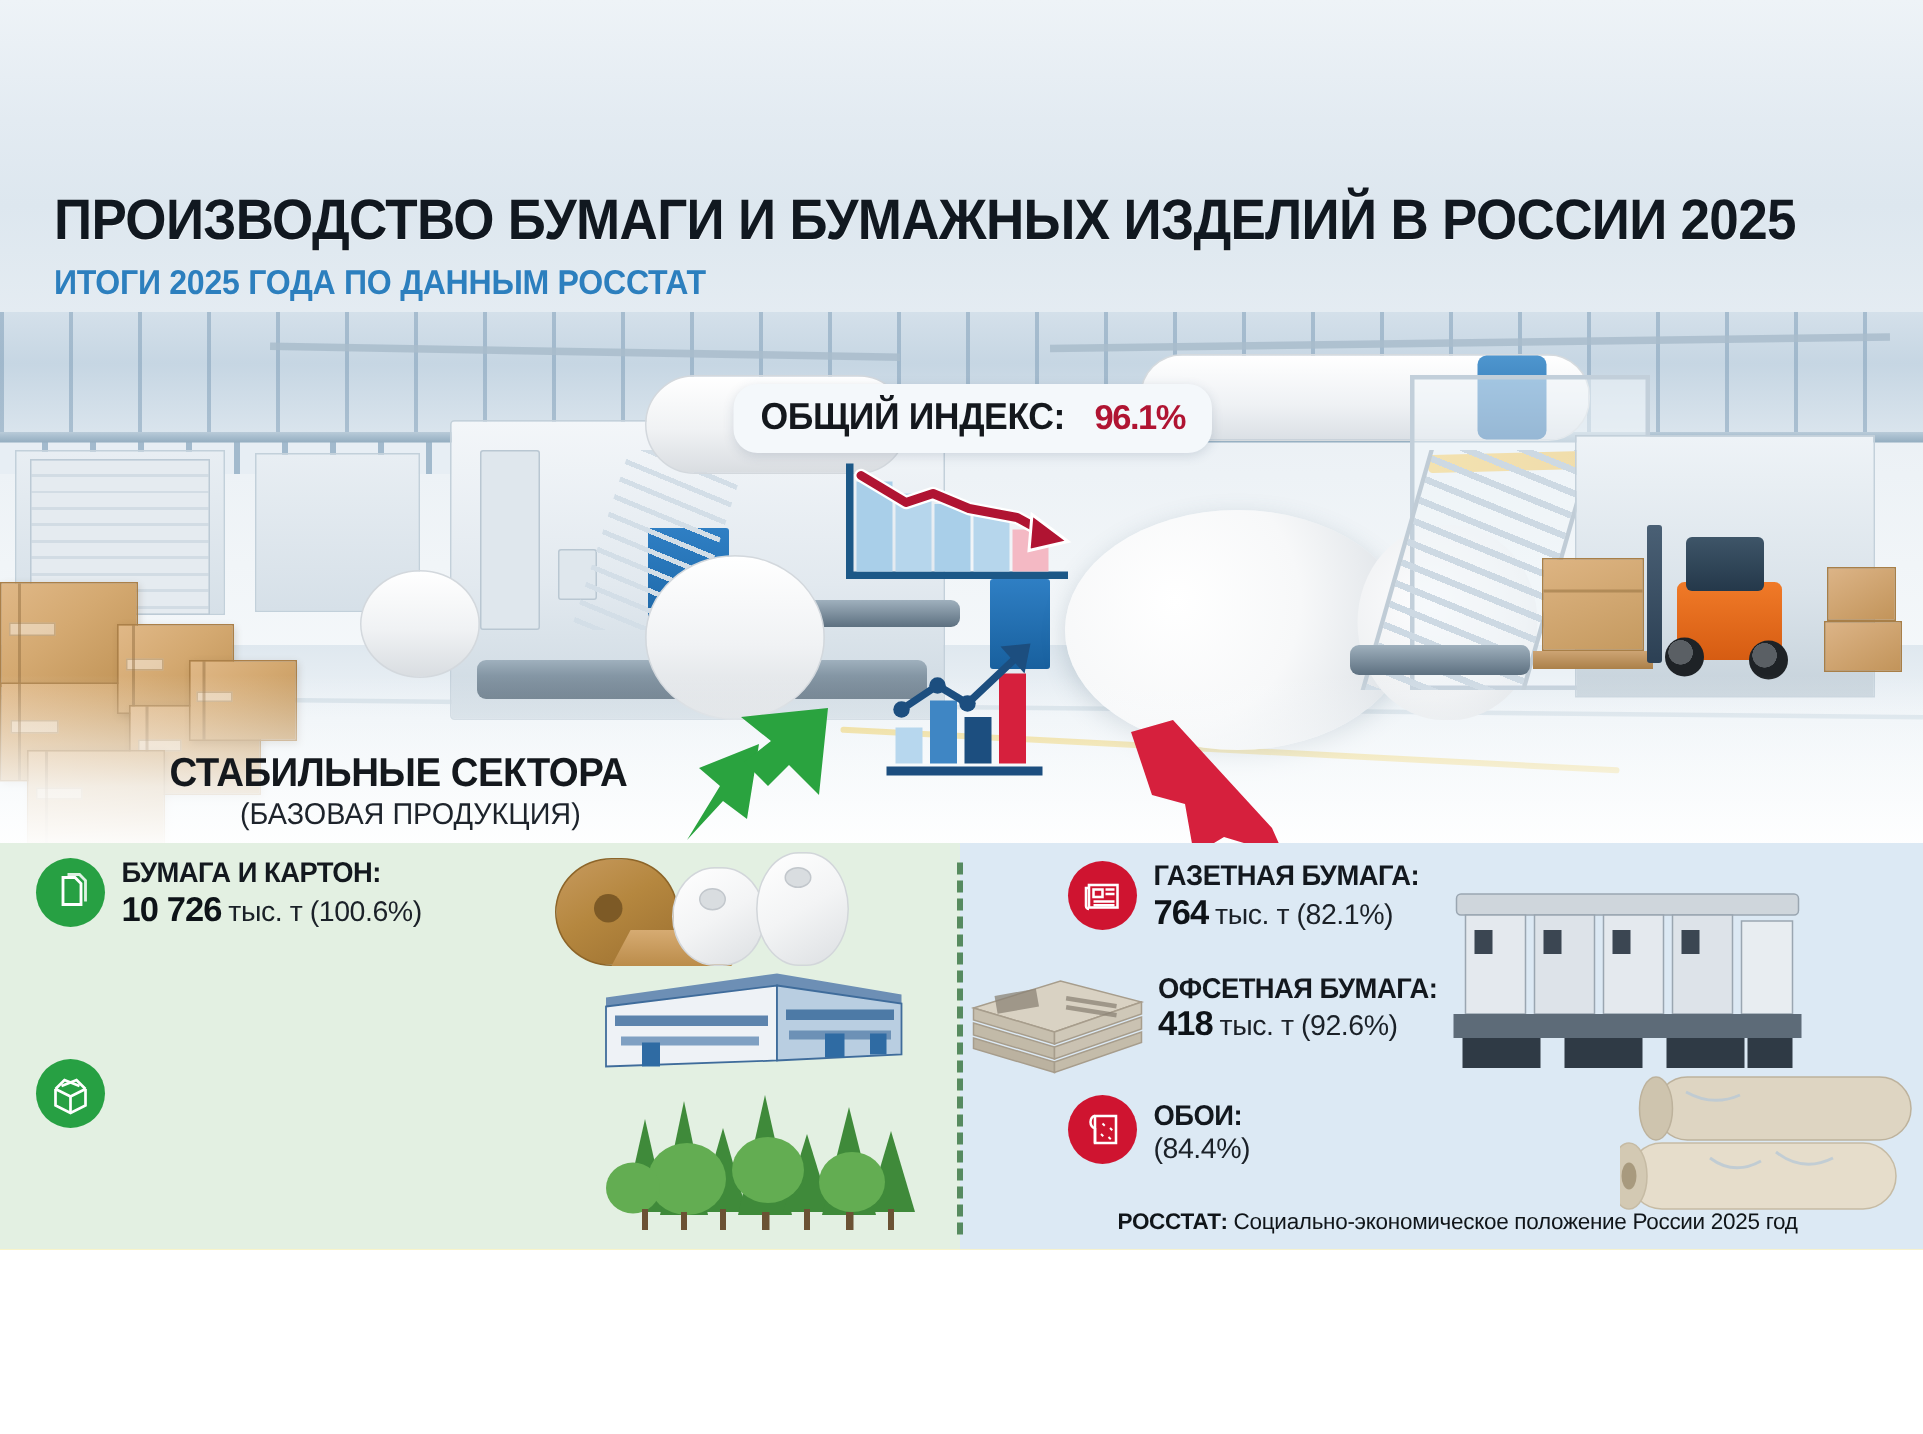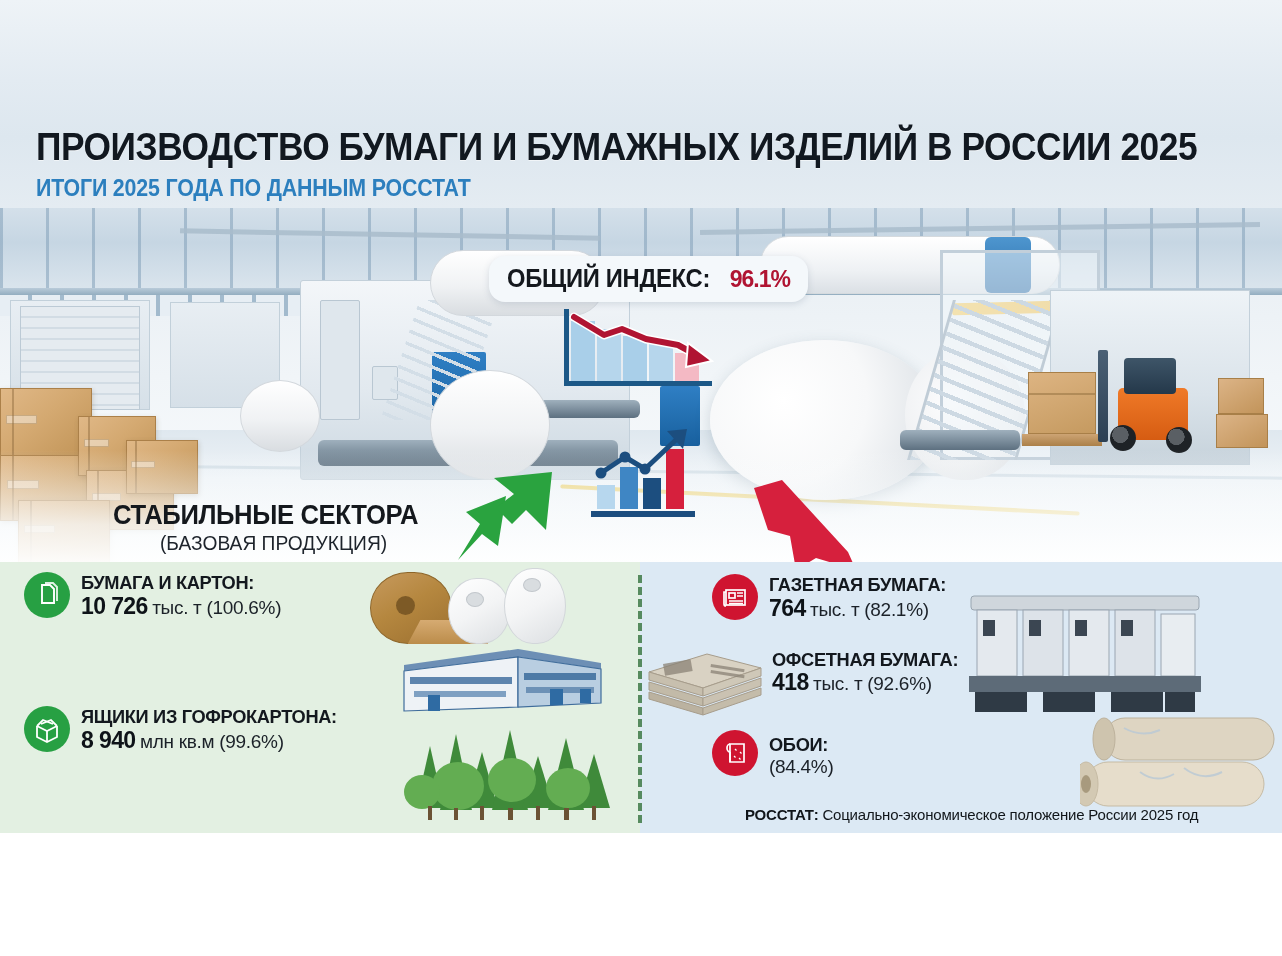--- a/index.html
+++ b/index.html
@@ -574,27 +574,20 @@
   <div class="stat" style="left:24px; top:706px;">
     <div class="badge green">
       <svg width="30" height="30" viewBox="0 0 30 30" fill="none" stroke="#ffffff" stroke-width="1.8">
         <path d="M5 12 l10 5 l10 -5"></path>
           <path d="M5 12 v11 l10 5 l10 -5 v-11"></path>
         <path d="M15 17 v11"></path>
           <path d="M5 12 l6 -6 l10 4"></path>
           <path d="M25 12 l-6 -6 l-10 4"></path>
       </svg>
     </div>
-    <div class="stat-text">
-      <span class="stat-name">ЯЩИКИ ИЗ ГОФРОКАРТОНА:</span>
-      <span class="stat-val">
-        <span class="stat-num">8 940</span>
-        <span class="stat-unit">млн кв.м (99.6%)</span>
-      </span>
-    </div>
   </div>
 
 
   <div class="stat" style="left:712px; top:574px;">
     <div class="badge red">
       <svg width="28" height="28" viewBox="0 0 28 28" fill="none" stroke="#ffffff" stroke-width="1.7">
         <rect x="5" y="7" width="19" height="15"></rect>
           <rect x="8" y="10" width="6" height="5"></rect>
         <path d="M16 10 h6 M16 13 h6 M8 18 h14 M8 20.5 h14"></path>
         <path d="M5 9 h-2 v12 a2 2 0 0 0 2 2"></path>

